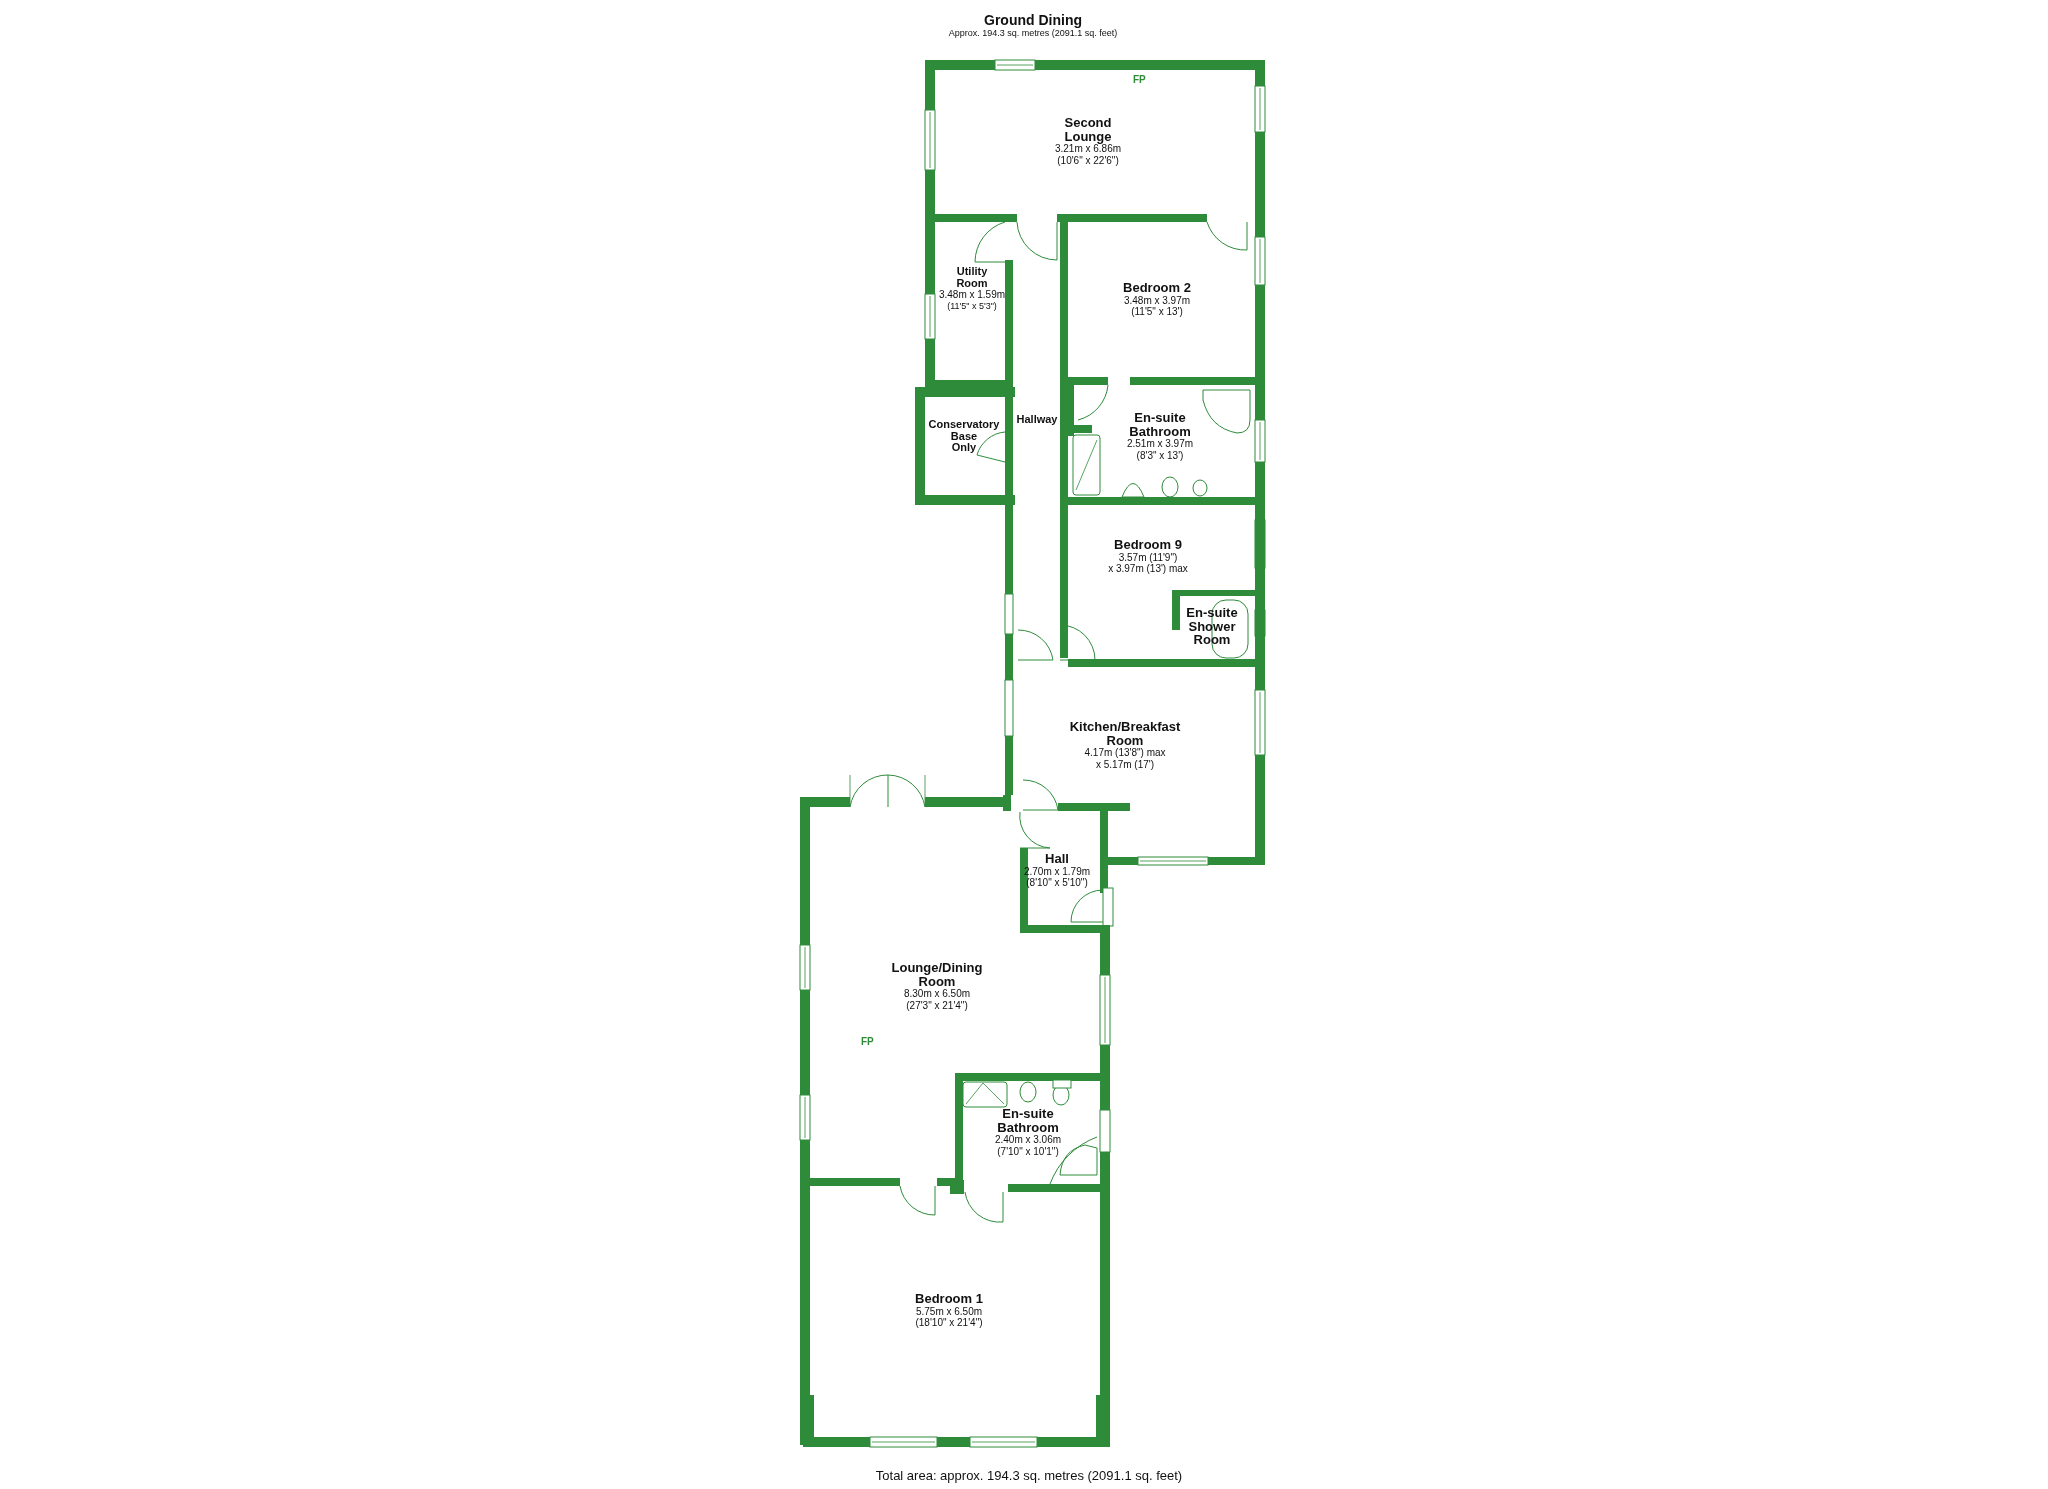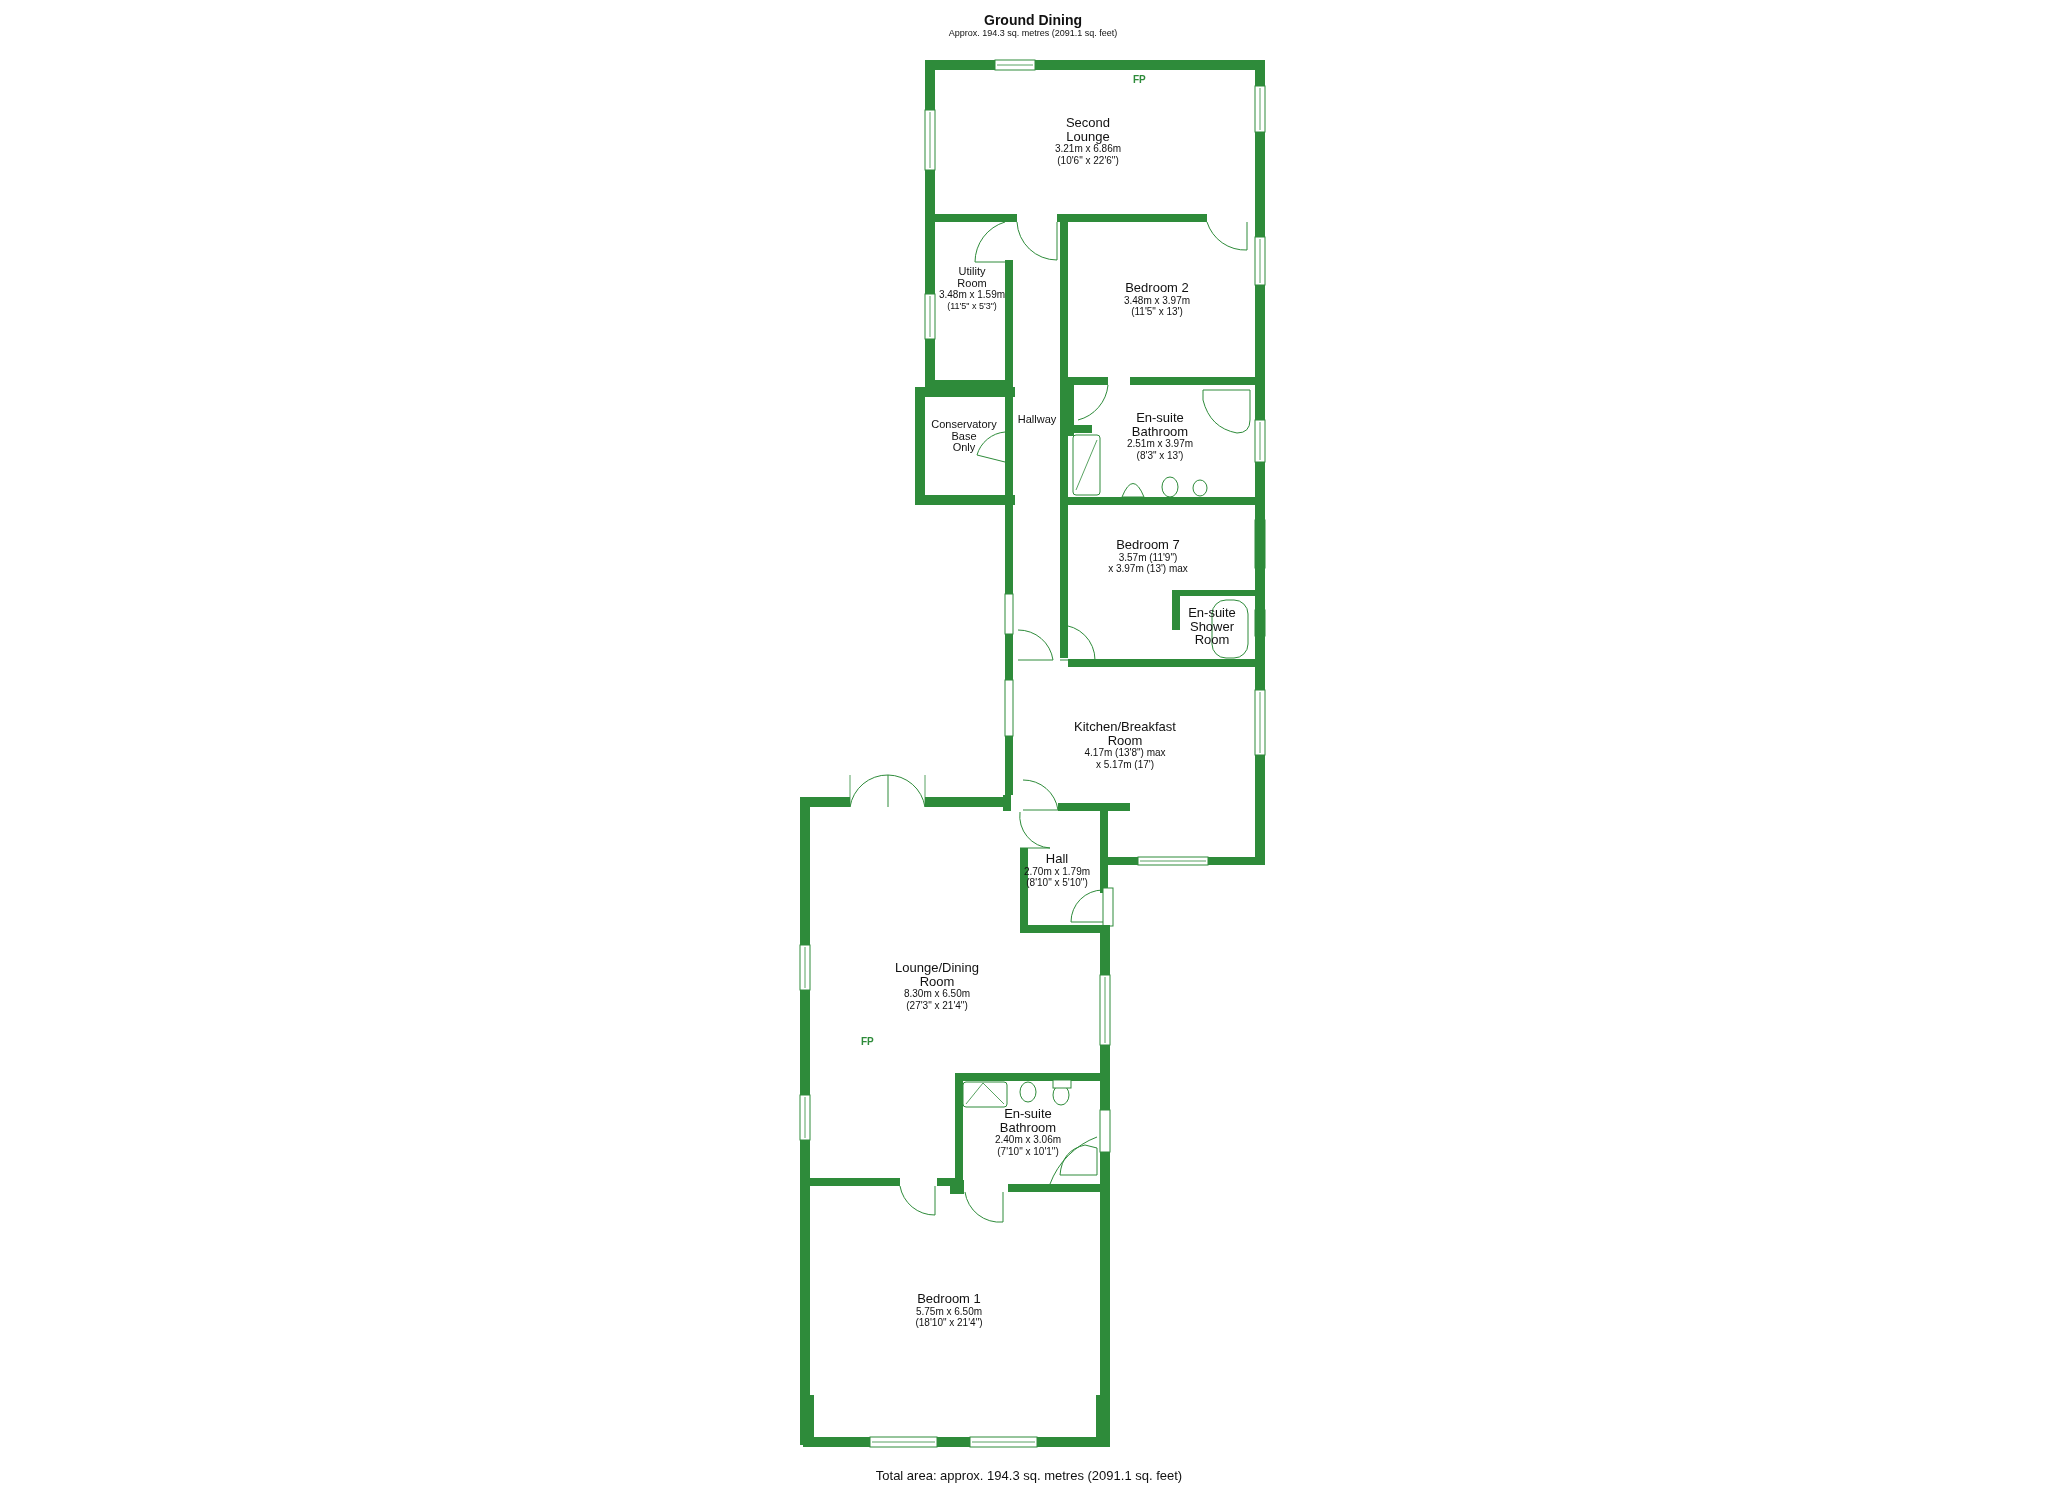--- a/index.html
+++ b/index.html
@@ -5,21 +5,21 @@
   html, body { margin:0; padding:0; background:#ffffff; }
   body { width:2048px; height:1489px; position:relative; overflow:hidden;
          font-family:"Liberation Sans", sans-serif; color:#111; }
   svg.plan { position:absolute; left:0; top:0; width:2048px; height:1489px; }
   .wall { fill:#2e8b3a; }
   .win  { fill:#ffffff; stroke:#2e8b3a; stroke-width:1; }
   .winl { stroke:#2e8b3a; stroke-width:0.8; fill:none; }
   .door { fill:none; stroke:#2e8b3a; stroke-width:1; }
   .fix  { fill:#fff; stroke:#2e8b3a; stroke-width:1; }
   .lbl { position:absolute; text-align:center; line-height:1.05; transform:translateX(-50%); white-space:nowrap; }
-  .room-name { font-weight:normal; font-size:13px; display:block; }
+  .room-name { font-weight:bold; font-size:13px; display:block; }
   .room-dim { font-size:10px; display:block; line-height:1.15; }
   .fp { position:absolute; color:#2e8b3a; font-weight:bold; font-size:10px;margin-left:45px; }
   .title { position:absolute; left:1033px; top:12px; transform:translateX(-50%); text-align:center; }
   .title .t1 { font-weight:bold; font-size:14px; display:block; }
   .title .t2 { font-size:9px; display:block; }
   .total { position:absolute; left:1029px; top:1475px; transform:translate(-50%,-50%); font-size:13px; white-space:nowrap; }
 </style>
 </head>
 <body>
 
@@ -213,21 +213,21 @@
 </div>
 
 <div class="lbl" style="left:1160px;top:411px;">
   <span class="room-name">En-suite</span>
   <span class="room-name">Bathroom</span>
   <span class="room-dim">2.51m x 3.97m</span>
   <span class="room-dim">(8'3" x 13')</span>
 </div>
 
 <div class="lbl" style="left:1148px;top:538px;">
-  <span class="room-name">Bedroom 7</span>
+  <span class="room-name">Bedroom 9</span>
   <span class="room-dim">3.57m (11'9")</span>
   <span class="room-dim">x 3.97m (13') max</span>
 </div>
 
 <div class="lbl" style="left:1212px;top:606px;">
   <span class="room-name">En-suite</span>
   <span class="room-name">Shower</span>
   <span class="room-name">Room</span>
 </div>
 

